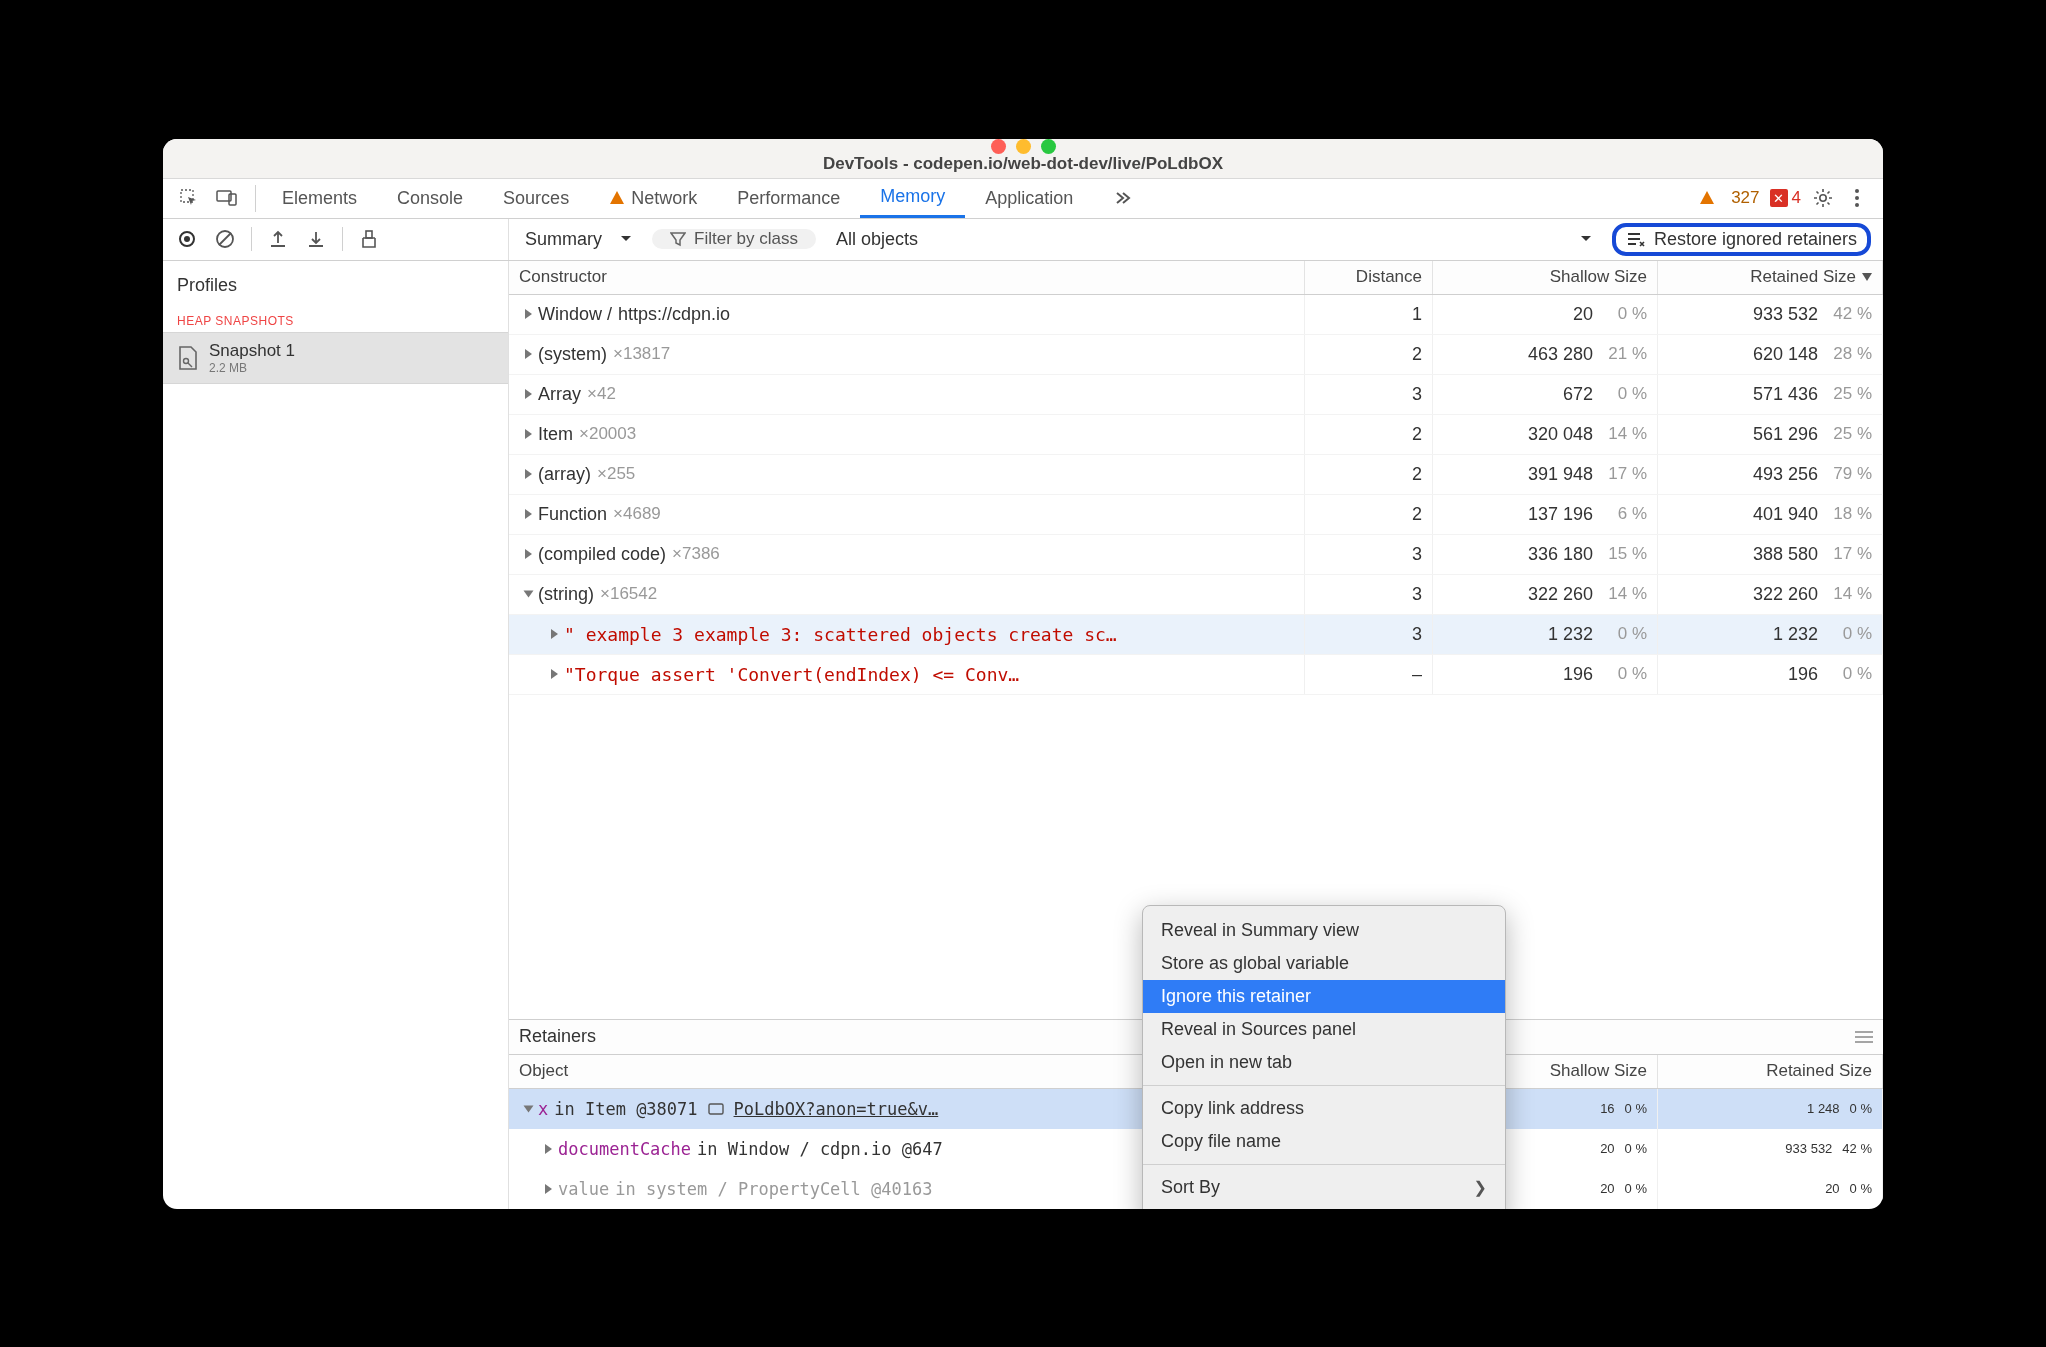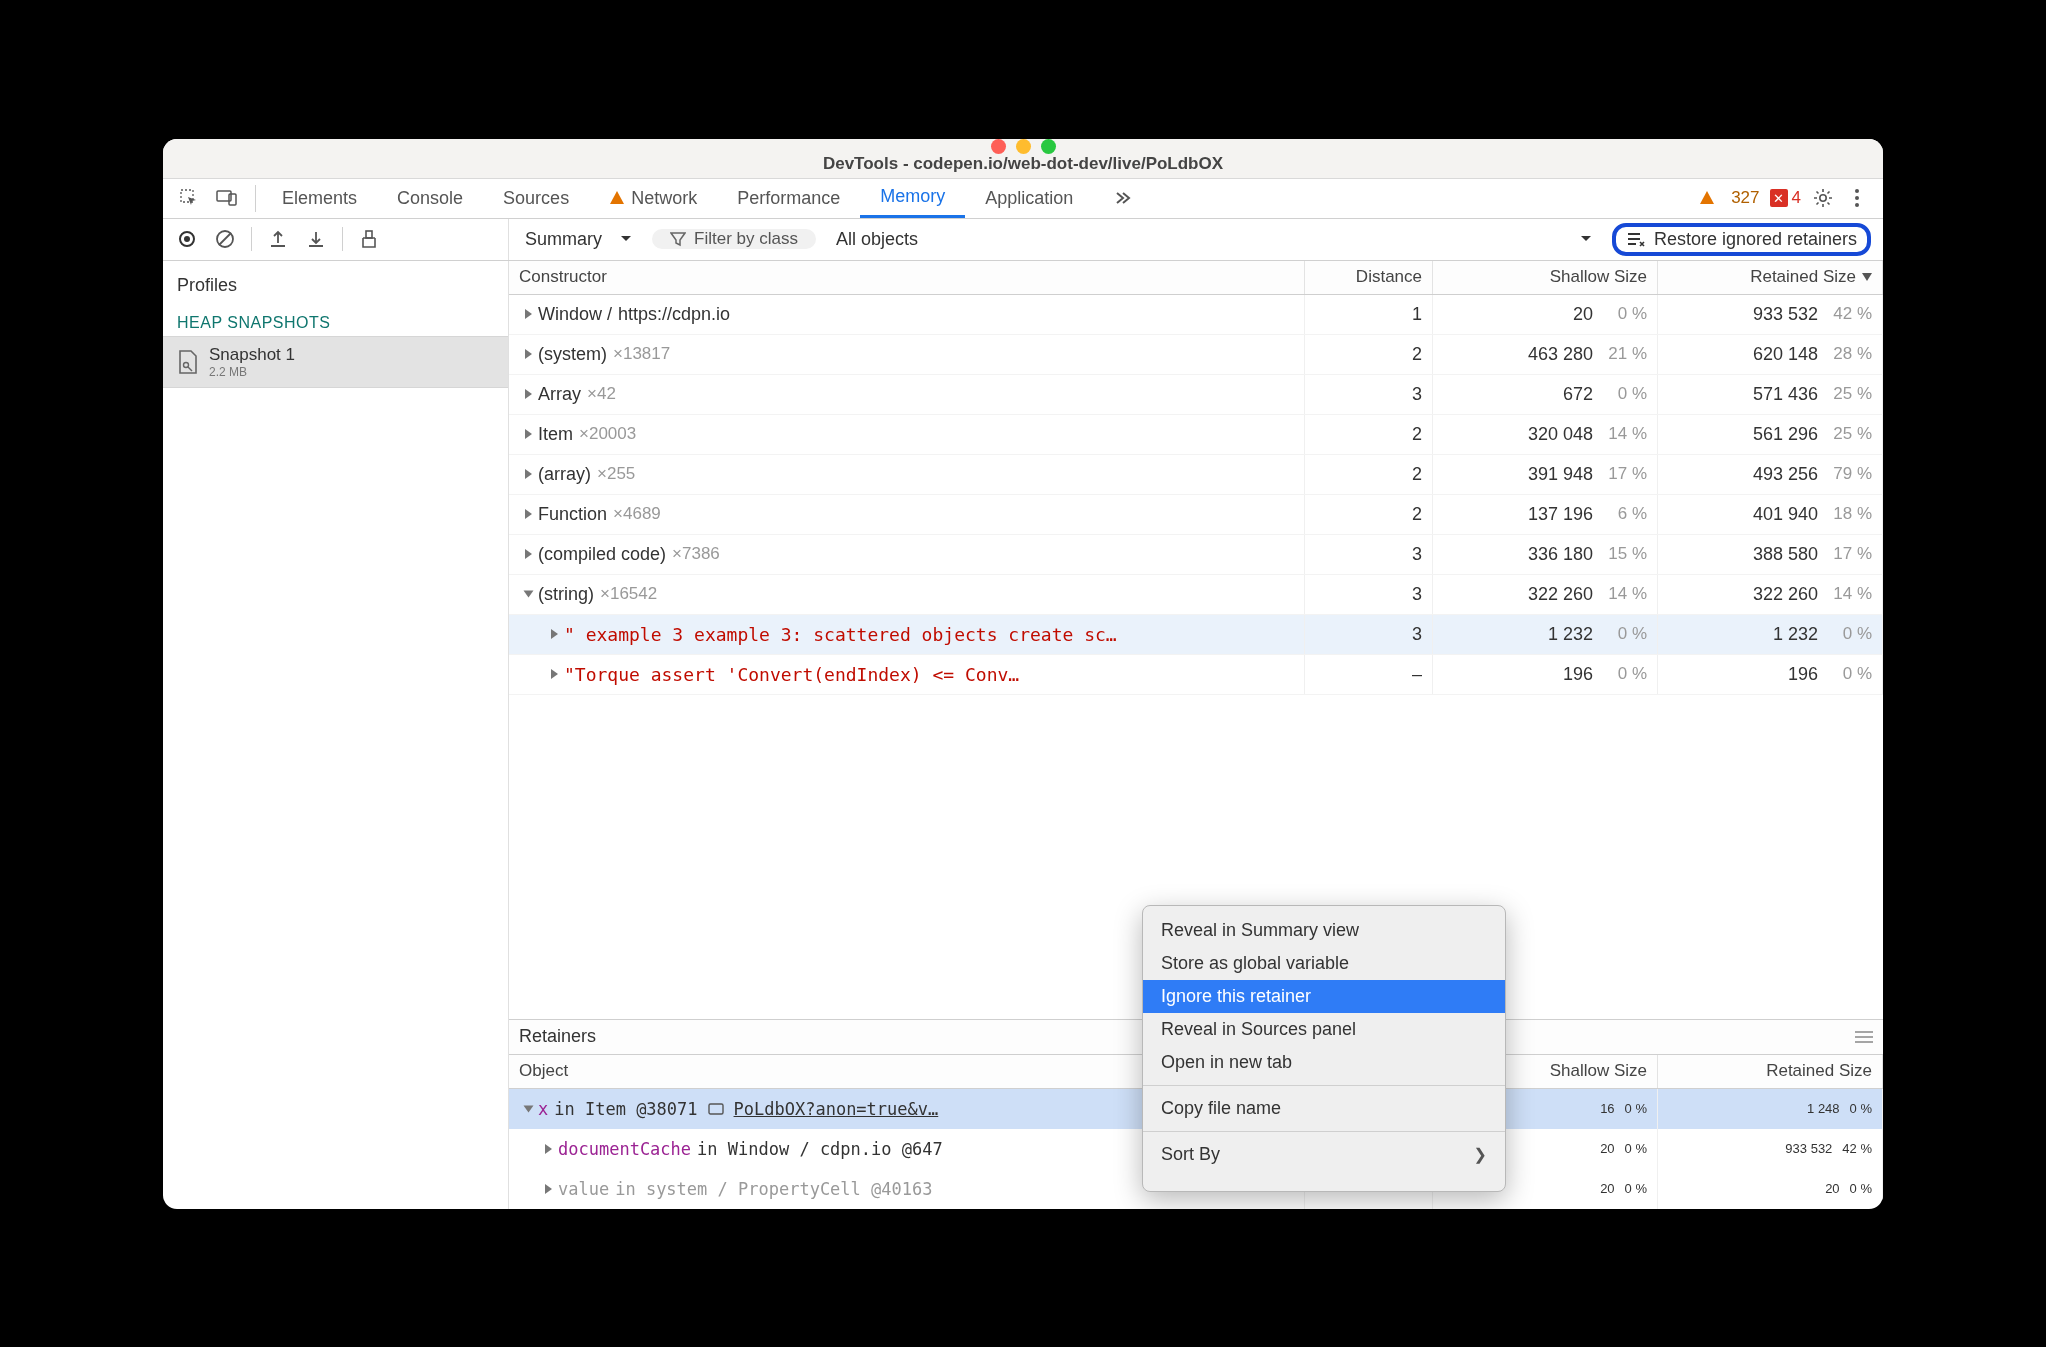--- a/index.html
+++ b/index.html
@@ -92,21 +92,21 @@
     border: 4px solid #1649d6; border-radius: 14px; padding: 2px 10px; background:#fff;
     margin-right:4px;
   }
   
   .body { flex:1; display:flex; overflow:hidden; }
   .sidebar {
     width: 346px; border-right: 1px solid #e0e0e0; display:flex; flex-direction:column;
     padding-top: 8px;
   }
   .sidebar .sec-title { font-size:18px; padding: 6px 14px; color:#333; font-weight:400;}
-  .sidebar .sec-label { font-size:16px; padding: 12px 14px 4px; color:#0f766e; letter-spacing:.5px;}
+  .sidebar .sec-label { font-size:12px; padding: 12px 14px 4px; color:#ef4444; letter-spacing:.5px;}
   .snapshot-item {
     display:flex; align-items:center; gap:10px; padding:8px 14px;
     background:#e3e3e3; border-top:1px solid #d6d6d6; border-bottom:1px solid #d6d6d6;
   }
   .snapshot-item .snap-name { font-size:17px; }
   .snapshot-item .snap-size { font-size:12px; color:#777; }
   .main-pane { flex:1; display:flex; flex-direction:column; overflow:hidden; }
 
   
   .thead, .thead2 {
@@ -593,20 +593,23 @@
         <span>Ignore this retainer</span>
       </div>
       <div class="ctx-item">
         <span>Reveal in Sources panel</span>
       </div>
       <div class="ctx-item">
         <span>Open in new tab</span>
       </div>
       <div class="ctx-sep"></div>
       <div class="ctx-item">
+        <span>Copy link address</span>
+      </div>
+      <div class="ctx-item">
         <span>Copy file name</span>
       </div>
       <div class="ctx-sep"></div>
       <div class="ctx-item">
         <span>Sort By</span>
         <span class="arrow-r">❯</span>
       </div>
       <div class="ctx-item"></div>
     </div>
 </div>

